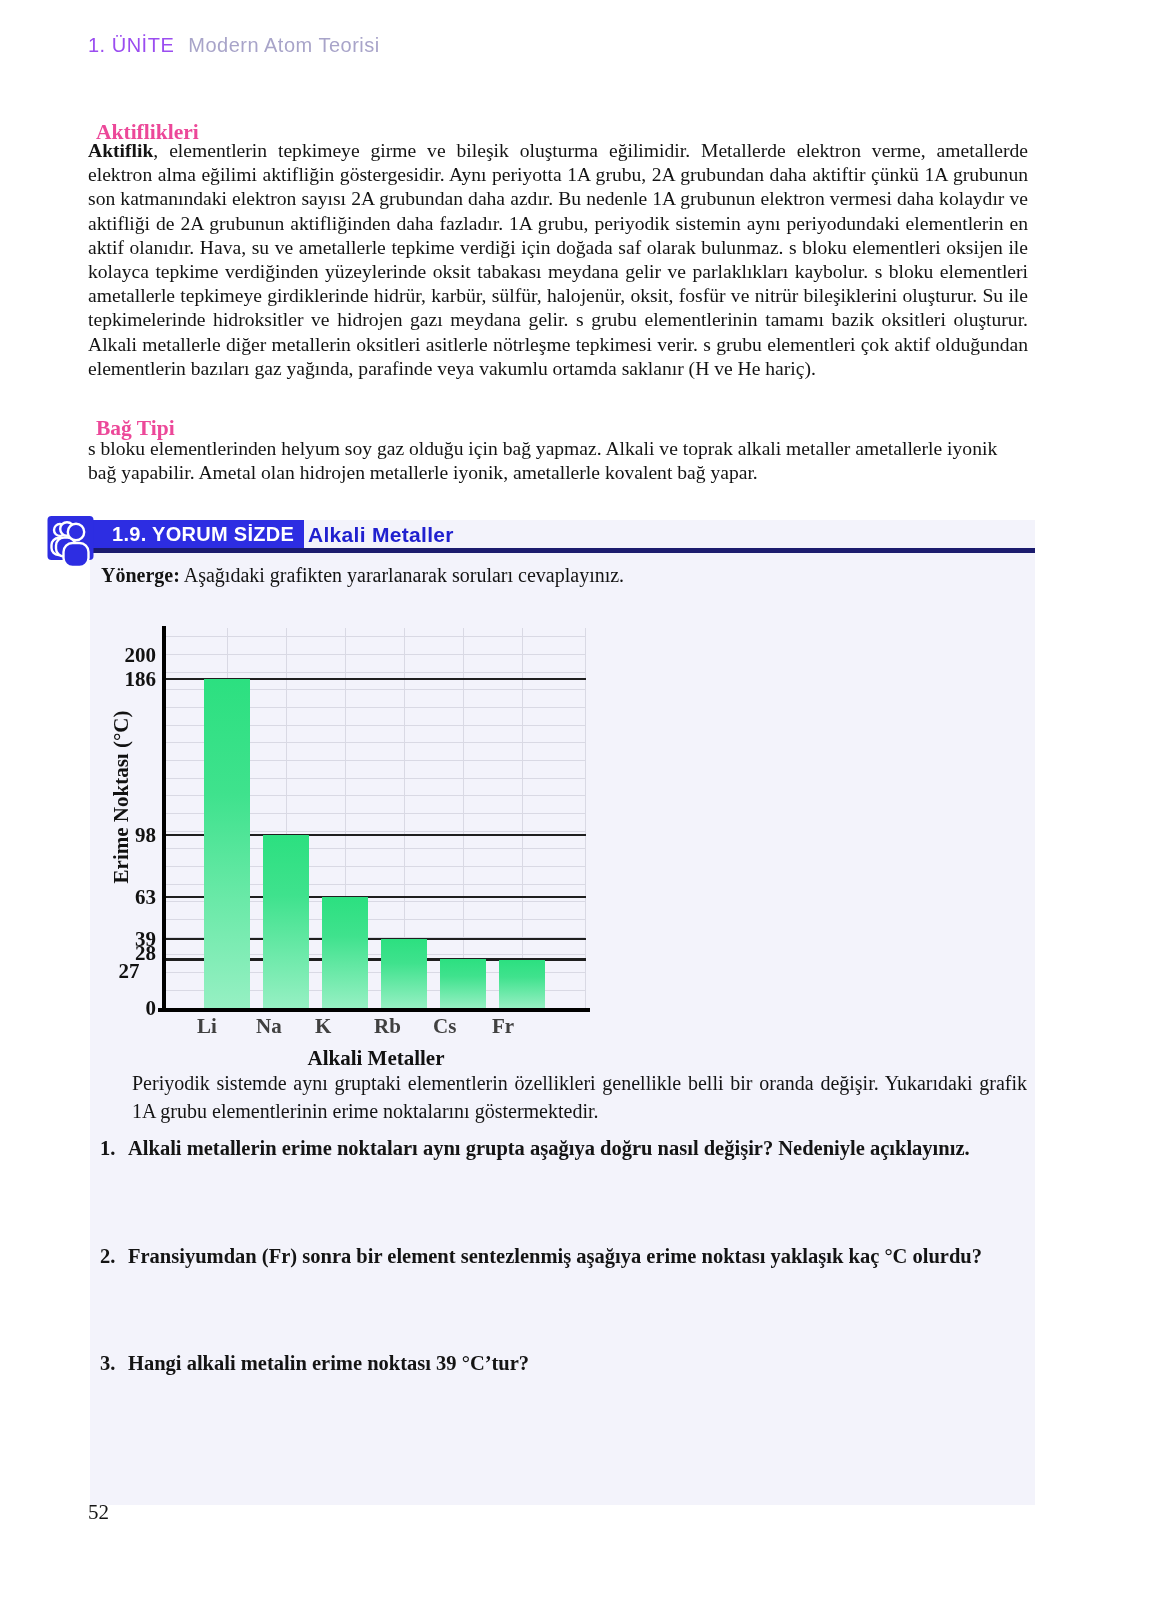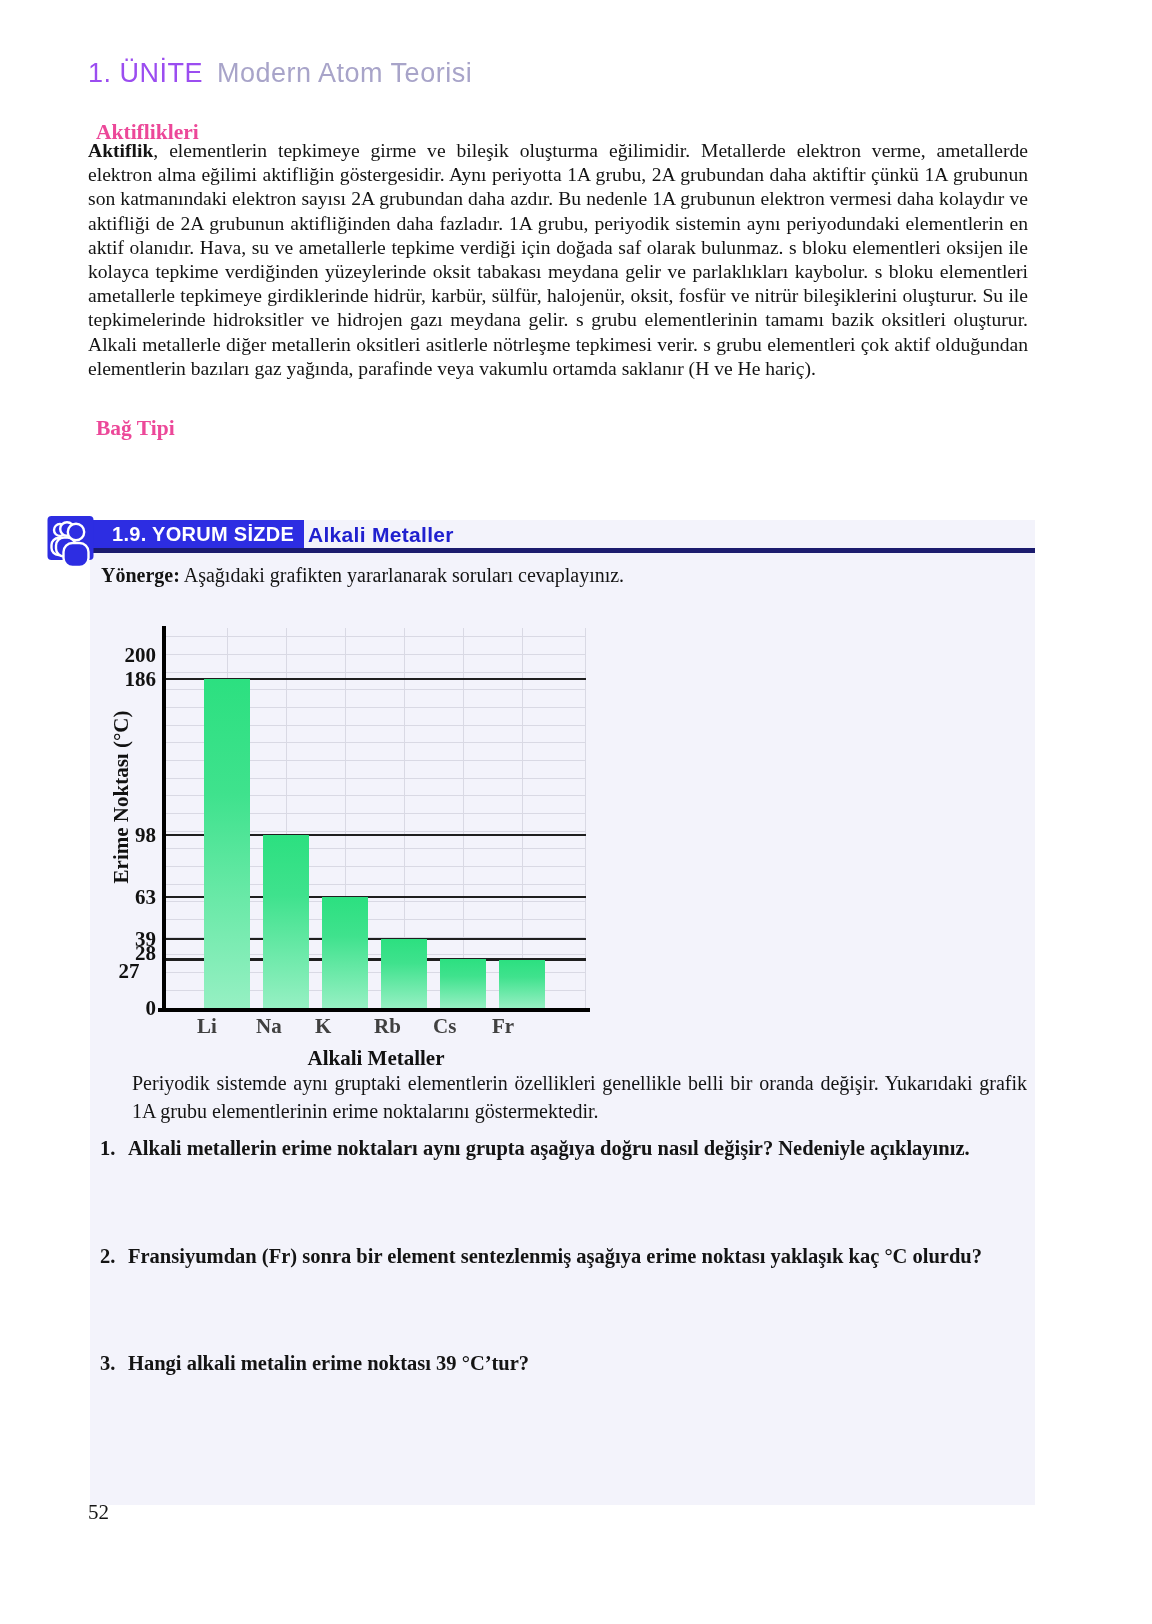--- a/index.html
+++ b/index.html
@@ -1,21 +1,21 @@
 <!DOCTYPE html>
 <html lang="tr"><head>
 <meta charset="utf-8">
 <style>
   html,body{margin:0;padding:0;background:#ffffff;}
   .page{position:relative;width:1152px;height:1624px;background:#ffffff;overflow:hidden;
         font-family:"Liberation Serif","DejaVu Serif",serif;color:#141414;}
 
   
-  .unit-header{position:absolute;left:88px;top:58px;font-family:"Liberation Sans","DejaVu Sans",sans-serif;
-               font-size:27px;letter-spacing:.5px;white-space:nowrap;}
+  .unit-header{position:absolute;left:88px;top:34px;font-family:"Liberation Sans","DejaVu Sans",sans-serif;
+               font-size:20px;letter-spacing:.5px;white-space:nowrap;}
   .unit-label{color:#9b4df0;margin-right:14px;}
   .unit-title{color:#a8a4c9;}
 
   
   .sec-h{position:absolute;left:88px;margin:8px;font-size:21.5px;font-weight:bold;color:#ec4899;}
   #h-aktif{top:112px;}
   #h-bag{top:408px;}
   .body-text{position:absolute;left:88px;width:940px;margin:0;font-size:19.6px;line-height:24.2px;
              text-align:justify;color:#141414;}
   #p-aktif{top:139px;}
@@ -66,20 +66,21 @@
 <div class="page">
 
   <div class="unit-header">
     <span class="unit-label">1. ÜNİTE</span><span class="unit-title">Modern Atom Teorisi</span>
   </div>
 
   <h2 class="sec-h" id="h-aktif">Aktiflikleri</h2>
   <p class="body-text" id="p-aktif"><b>Aktiflik</b><span>, elementlerin tepkimeye girme ve bileşik oluşturma eğilimidir. Metallerde elektron verme, ametallerde elektron alma eğilimi aktifliğin göstergesidir. Aynı periyotta 1A grubu, 2A grubundan daha aktiftir çünkü 1A grubunun son katmanındaki elektron sayısı 2A grubundan daha azdır. Bu nedenle 1A grubunun elektron vermesi daha kolaydır ve aktifliği de 2A grubunun aktifliğinden daha fazladır. 1A grubu, periyodik sistemin aynı periyodundaki elementlerin en aktif olanıdır. Hava, su ve ametallerle tepkime verdiği için doğada saf olarak bulunmaz. s bloku elementleri oksijen ile kolayca tepkime verdiğinden yüzeylerinde oksit tabakası meydana gelir ve parlaklıkları kaybolur. s bloku elementleri ametallerle tepkimeye girdiklerinde hidrür, karbür, sülfür, halojenür, oksit, fosfür ve nitrür bileşiklerini oluşturur. Su ile tepkimelerinde hidroksitler ve hidrojen gazı meydana gelir. s grubu elementlerinin tamamı bazik oksitleri oluşturur. Alkali metallerle diğer metallerin oksitleri asitlerle nötrleşme tepkimesi verir. s grubu elementleri çok aktif olduğundan elementlerin bazıları gaz yağında, parafinde veya vakumlu ortamda saklanır (H ve He hariç).</span></p>
 
   <h2 class="sec-h" id="h-bag">Bağ Tipi</h2>
+  <p class="body-text" id="p-bag">s bloku elementlerinden helyum soy gaz olduğu için bağ yapmaz. Alkali ve toprak alkali metaller ametallerle iyonik bağ yapabilir. Ametal olan hidrojen metallerle iyonik, ametallerle kovalent bağ yapar.</p>
 
   <div class="activity-box">
 
     <div class="header-bar">1.9. YORUM SİZDE</div>
     <div class="header-underline"></div>
     <div class="header-title">Alkali Metaller</div>
 
     <div class="icon-wrap">
       <svg width="48" height="54" viewBox="0 0 48 54" xmlns="http://www.w3.org/2000/svg">
         <rect x="0.5" y="1" width="46" height="44" rx="4" fill="#2d2de2"></rect>

